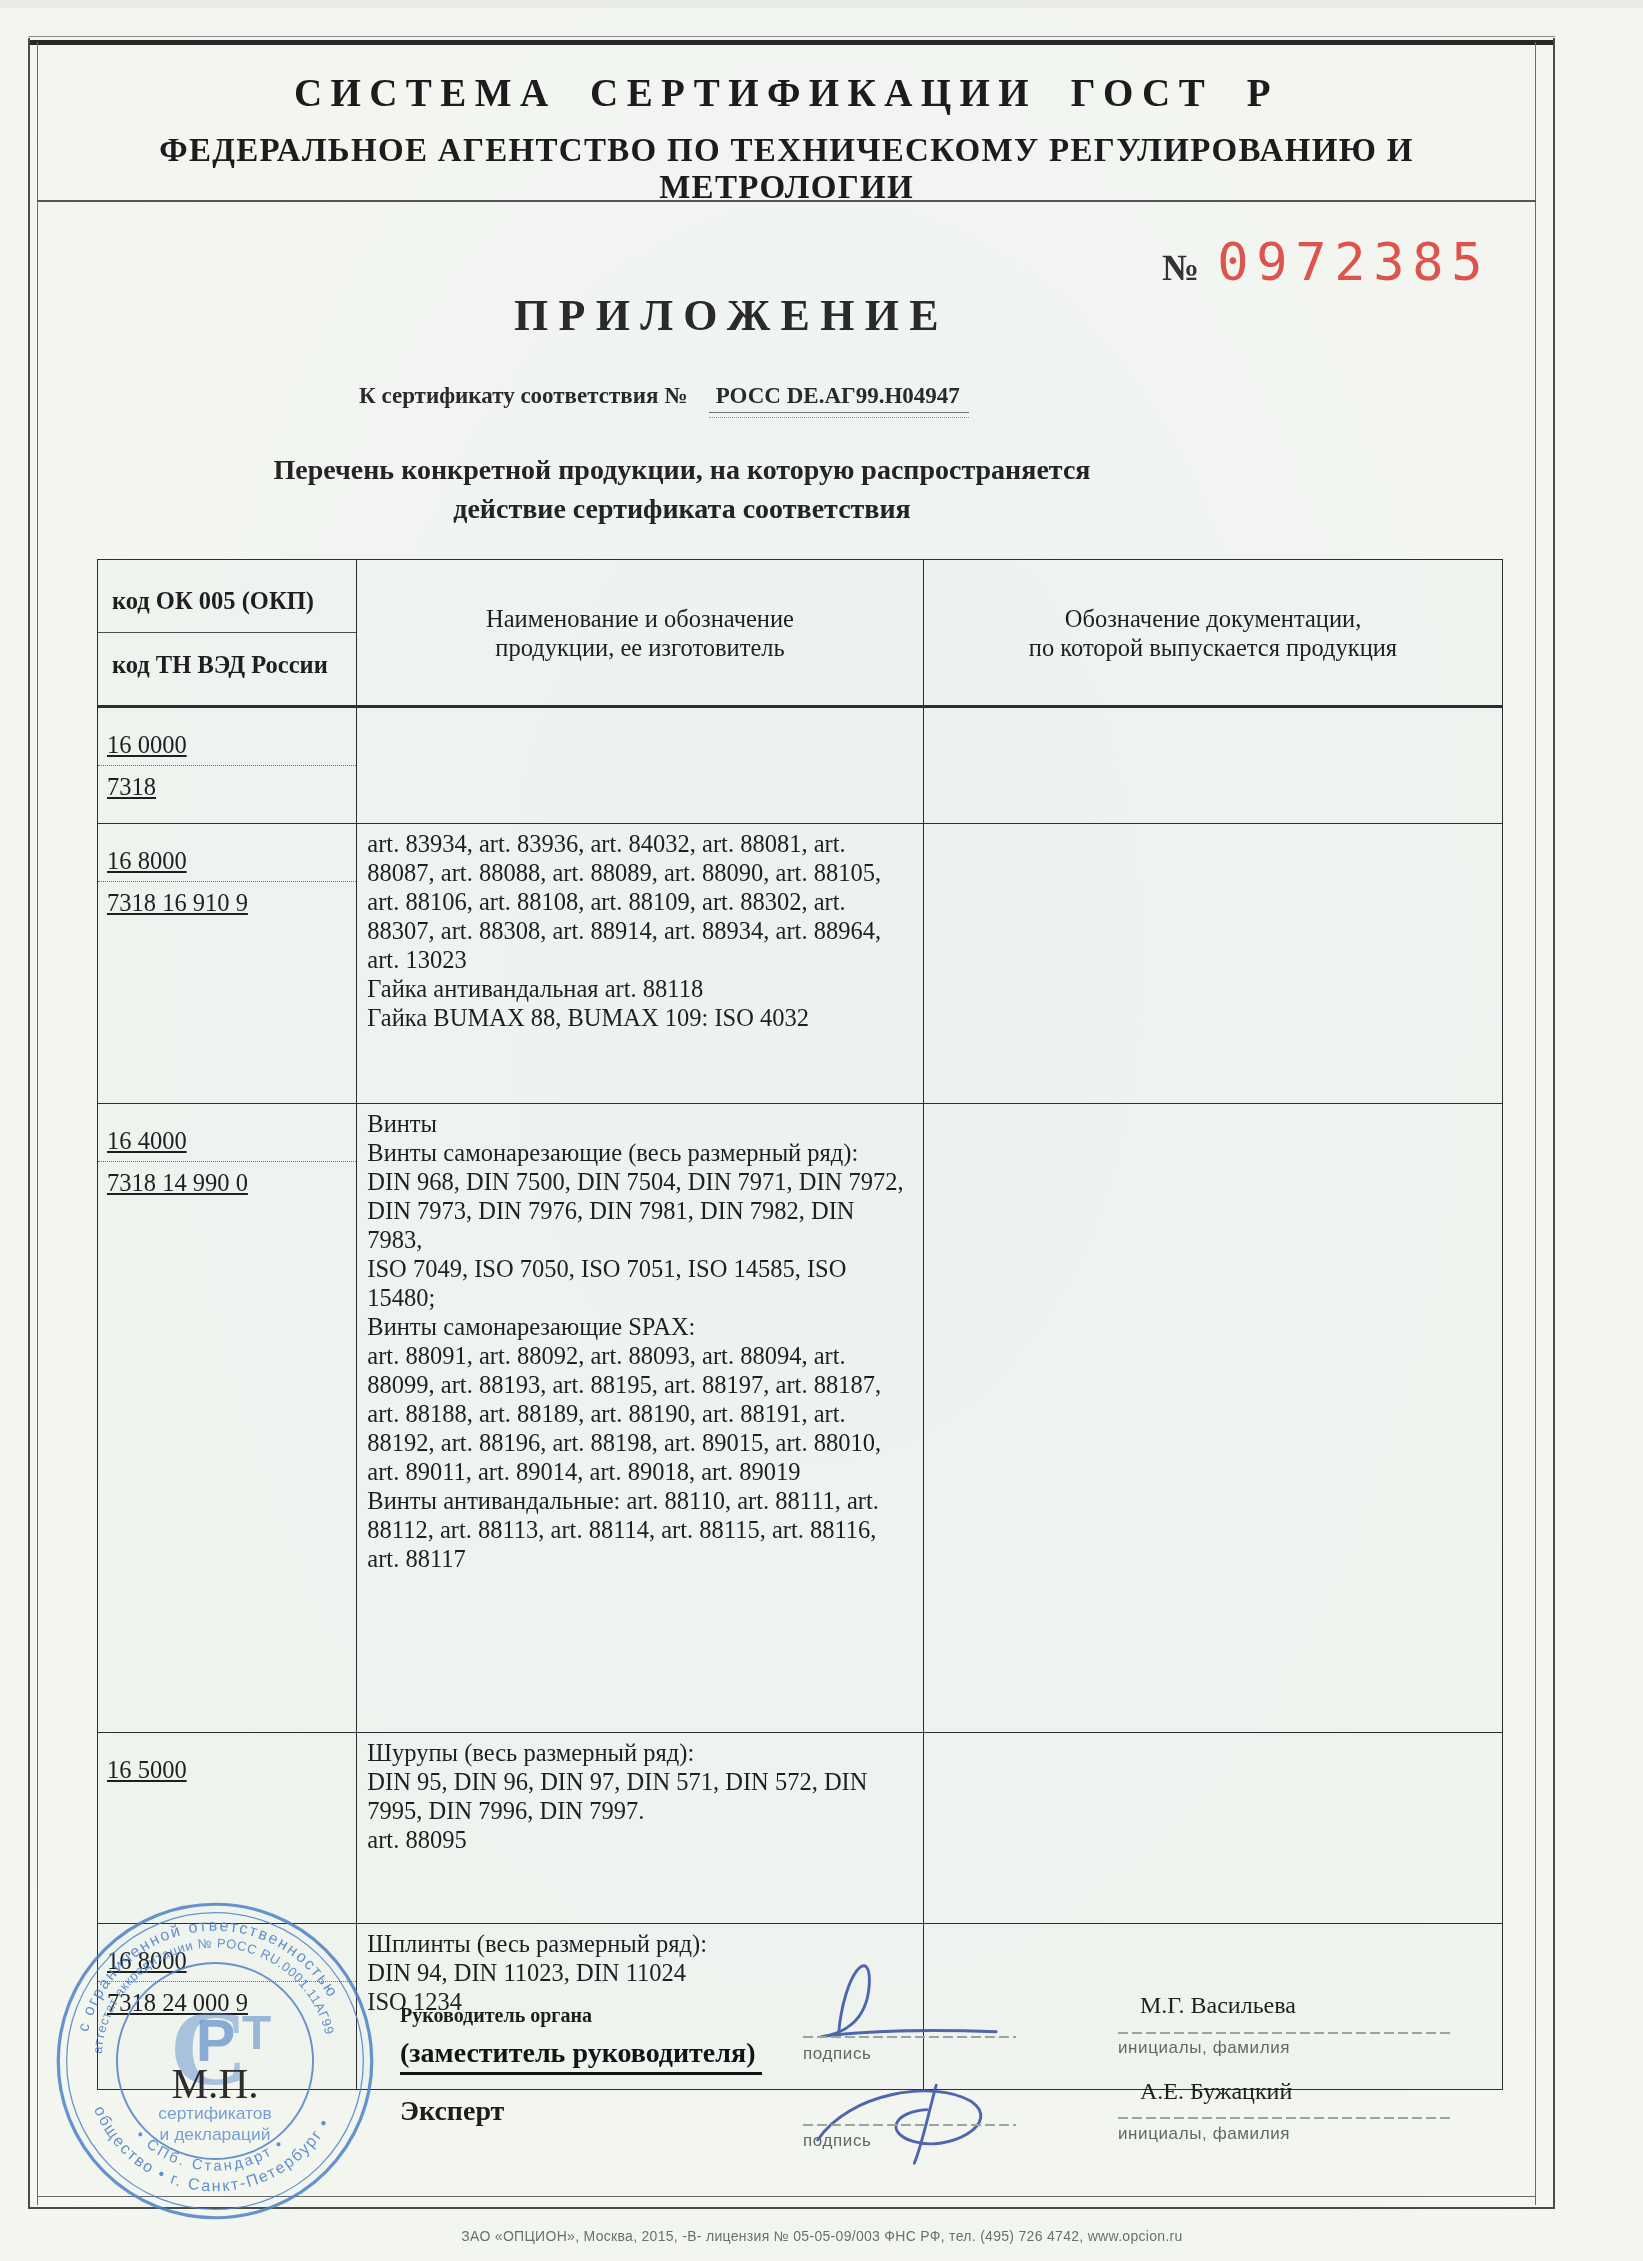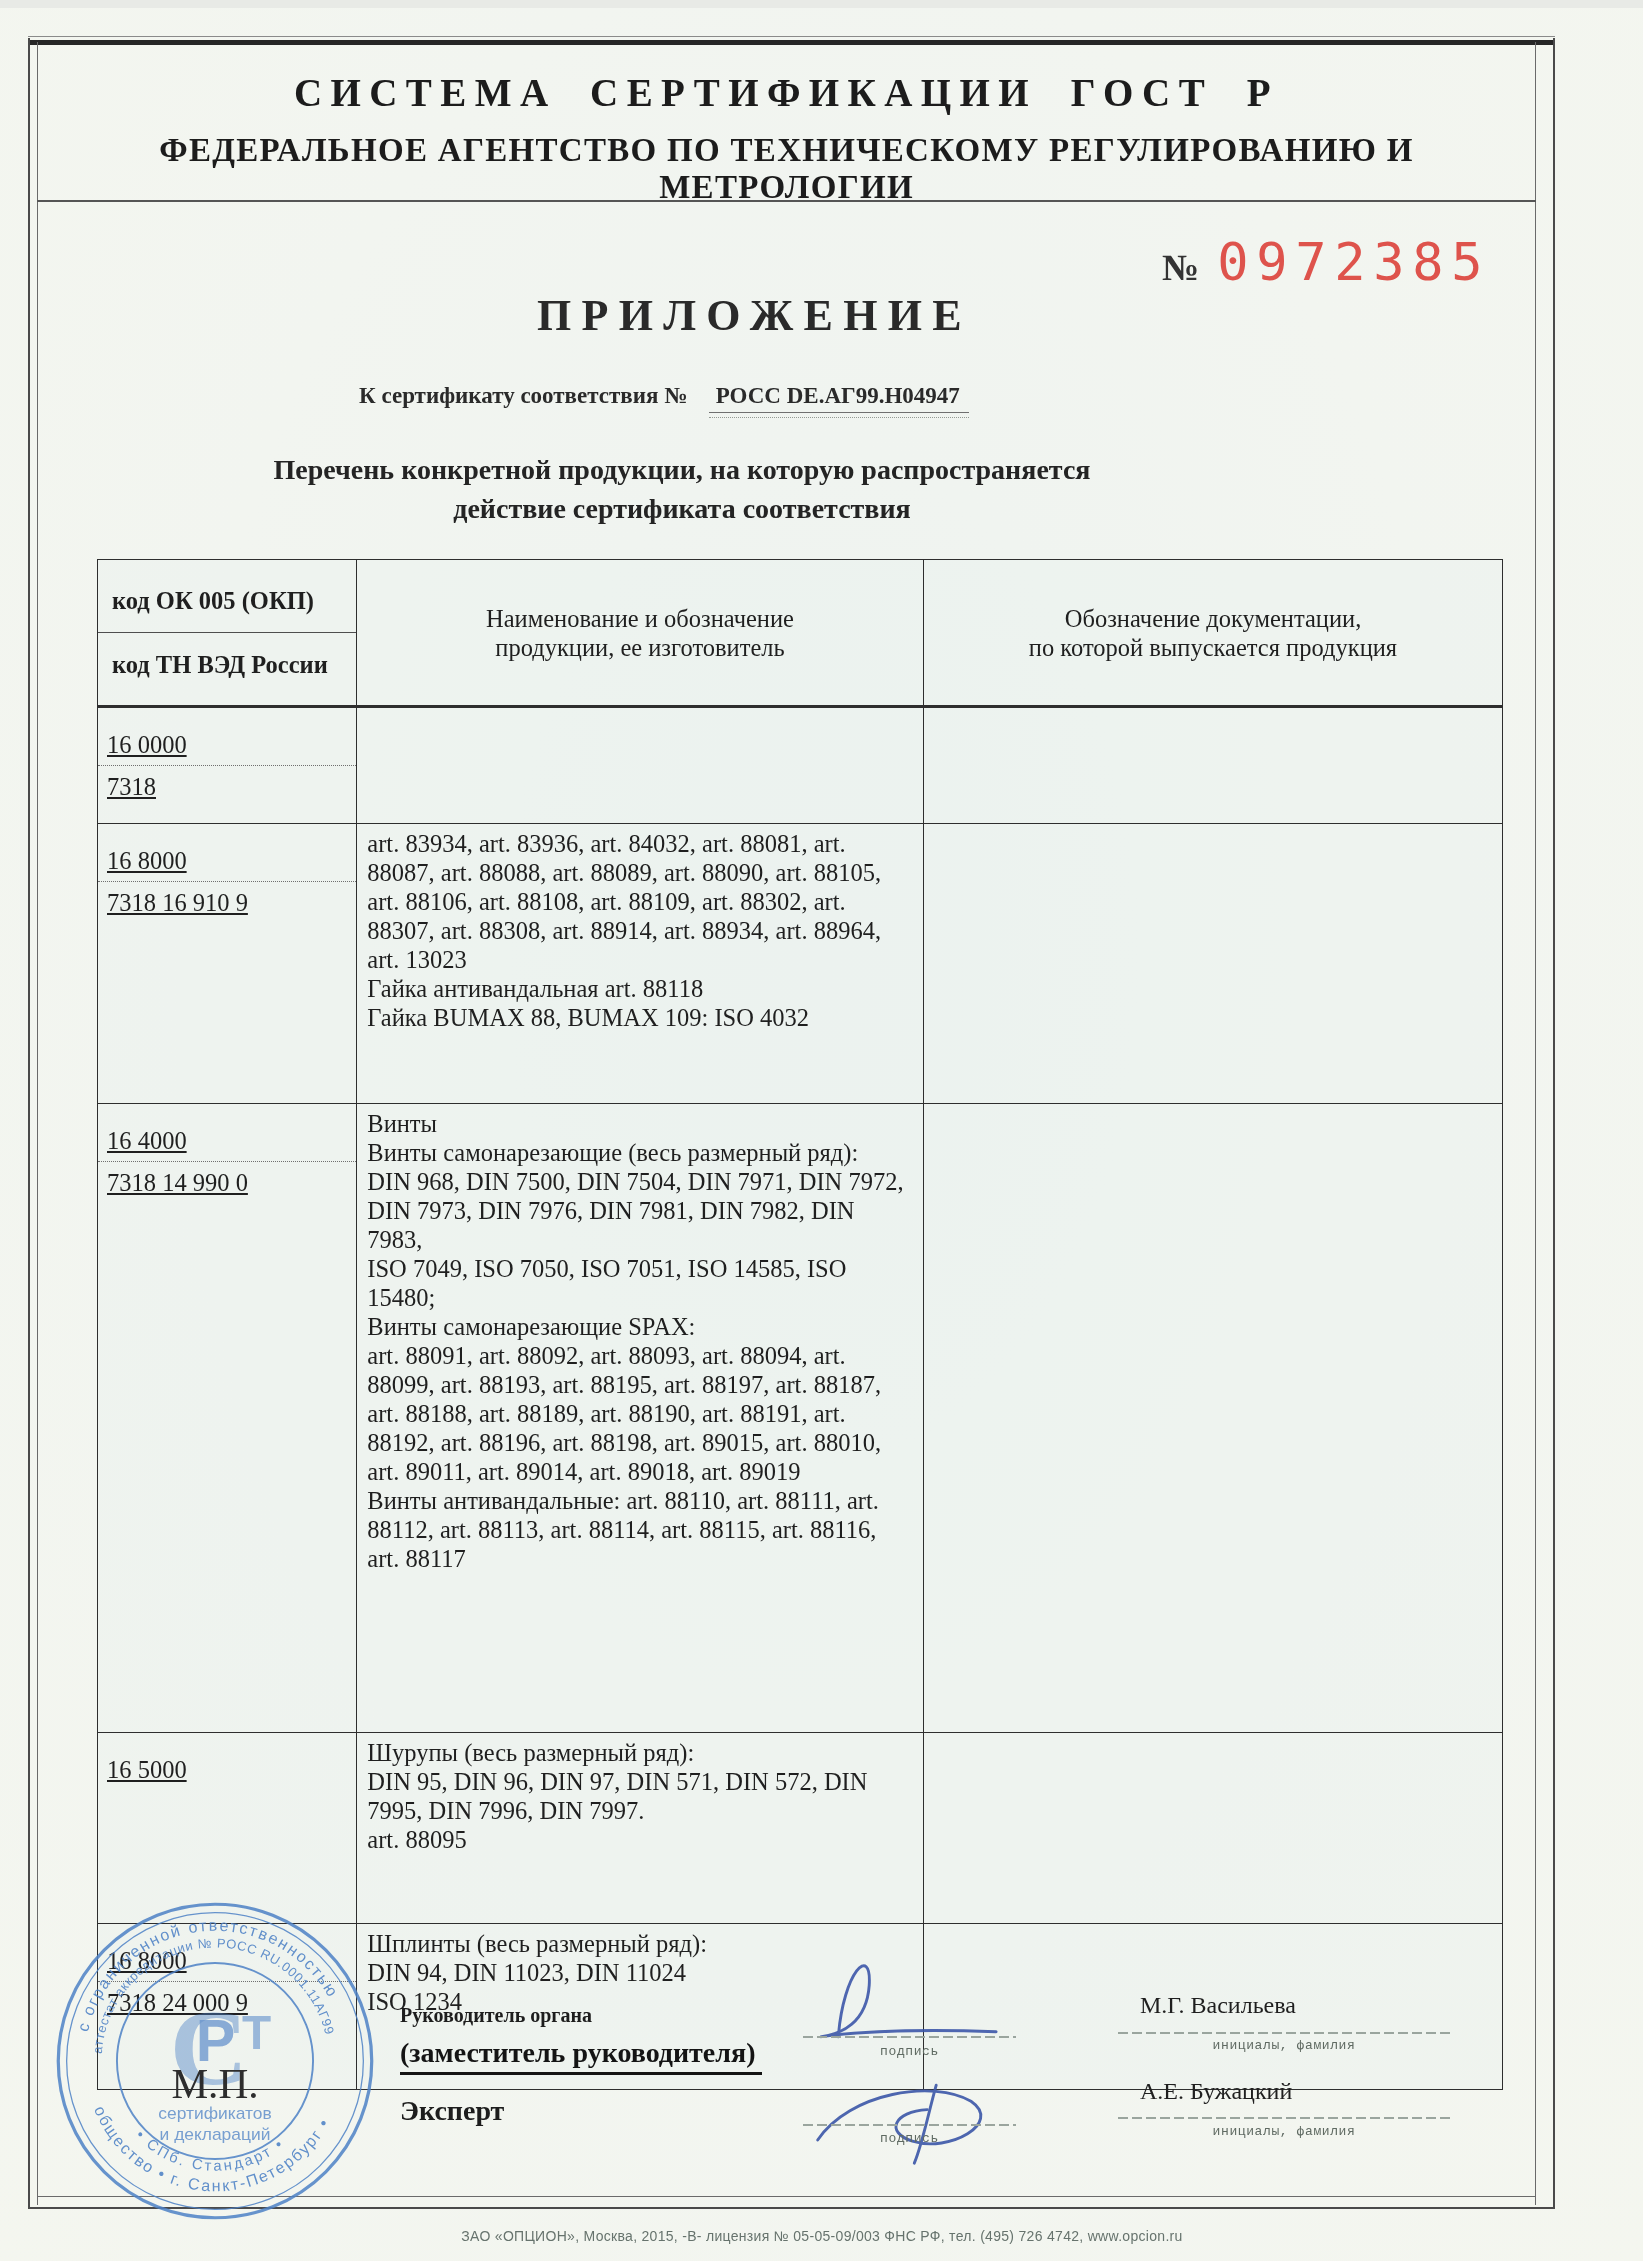--- a/index.html
+++ b/index.html
@@ -25,21 +25,21 @@
     font-size:39px;font-weight:bold;letter-spacing:8.4px;word-spacing:15.5px;color:#1c1c1c;}
   .h-title2{position:absolute;left:37px;top:124px;width:1499px;text-align:center;
     font-size:33px;font-weight:bold;letter-spacing:1.3px;color:#1c1c1c;}
 
   
   .number{position:absolute;left:1162px;top:224px;white-space:nowrap;}
   .number .pref{font-size:37px;font-weight:bold;color:#333;}
   .number .digits{font-size:52px;font-family:"DejaVu Sans Mono",monospace;
     color:#de534c;letter-spacing:7.7px;margin-left:18px;}
   .app-title{position:absolute;left:0;top:282px;width:1463px;text-align:center;
-    font-size:44px;font-weight:bold;letter-spacing:10.3px;color:#2a2a2a;padding-left:23px;}
+    font-size:44px;font-weight:bold;letter-spacing:10.3px;color:#2a2a2a;}
   .cert-line{position:absolute;left:359px;top:375px;font-size:23px;font-weight:bold;
     color:#2a2a2a;white-space:nowrap;}
   .cert-value{display:inline-block;margin-left:22px;position:relative;
     border-bottom:1.3px solid #6f6f6f;padding:0 9px 2.6px 6.4px;font-weight:bold;}
   .cert-value::after{content:"";position:absolute;left:0;right:0;bottom:-6.4px;
     border-bottom:1.9px dotted #949a94;}
   .subtitle{position:absolute;left:37px;width:1290px;text-align:center;
     font-size:28px;font-weight:bold;color:#242424;}
   .st1{top:446px;} .st2{top:485px;}
 
@@ -65,22 +65,22 @@
   .stamp{position:absolute;left:46px;top:1884px;width:338px;height:338px;}
   .autographs{position:absolute;left:645px;top:1918px;width:451px;height:290px;}
   .role1{position:absolute;left:400px;top:1996px;font-size:20px;font-weight:bold;color:#1d1d1d;}
   .role1b{position:absolute;left:400px;top:2029px;font-size:28px;font-weight:bold;color:#141414;
     border-bottom:3.9px solid #141414;padding:0 6.4px 2.6px 0;}
   .role2{position:absolute;left:400px;top:2087px;font-size:28px;font-weight:bold;color:#1d1d1d;}
   .rule{position:absolute;height:1.9px;
     background:repeating-linear-gradient(90deg,#9aa59e 0 10.3px,rgba(0,0,0,0) 10.3px 14px);}
   .sig-rule1{left:803px;top:2028px;width:213px;}
   .sig-rule2{left:803px;top:2116px;width:213px;}
-  .cap{position:absolute;font-family:Liberation Mono, monospace;font-size:13px;
-    color:#5f6a62;text-align:center;letter-spacing:0.6px;}
+  .cap{position:absolute;font-family:Liberation Sans, sans-serif;font-size:17px;
+    color:#5f6a62;text-align:left;letter-spacing:0.6px;}
   .cap-s1{left:803px;top:2036px;width:213px;}
   .cap-s2{left:803px;top:2123px;width:213px;}
   .name{position:absolute;font-size:24px;color:#1f1f1f;white-space:nowrap;}
   .name1{left:1140px;top:1984px;} .name2{left:1140px;top:2070px;}
   .name-rule1{left:1118px;top:2024px;width:332px;}
   .name-rule2{left:1118px;top:2109px;width:332px;}
   .cap-n1{left:1118px;top:2030px;width:332px;}
   .cap-n2{left:1118px;top:2116px;width:332px;}
 
   

